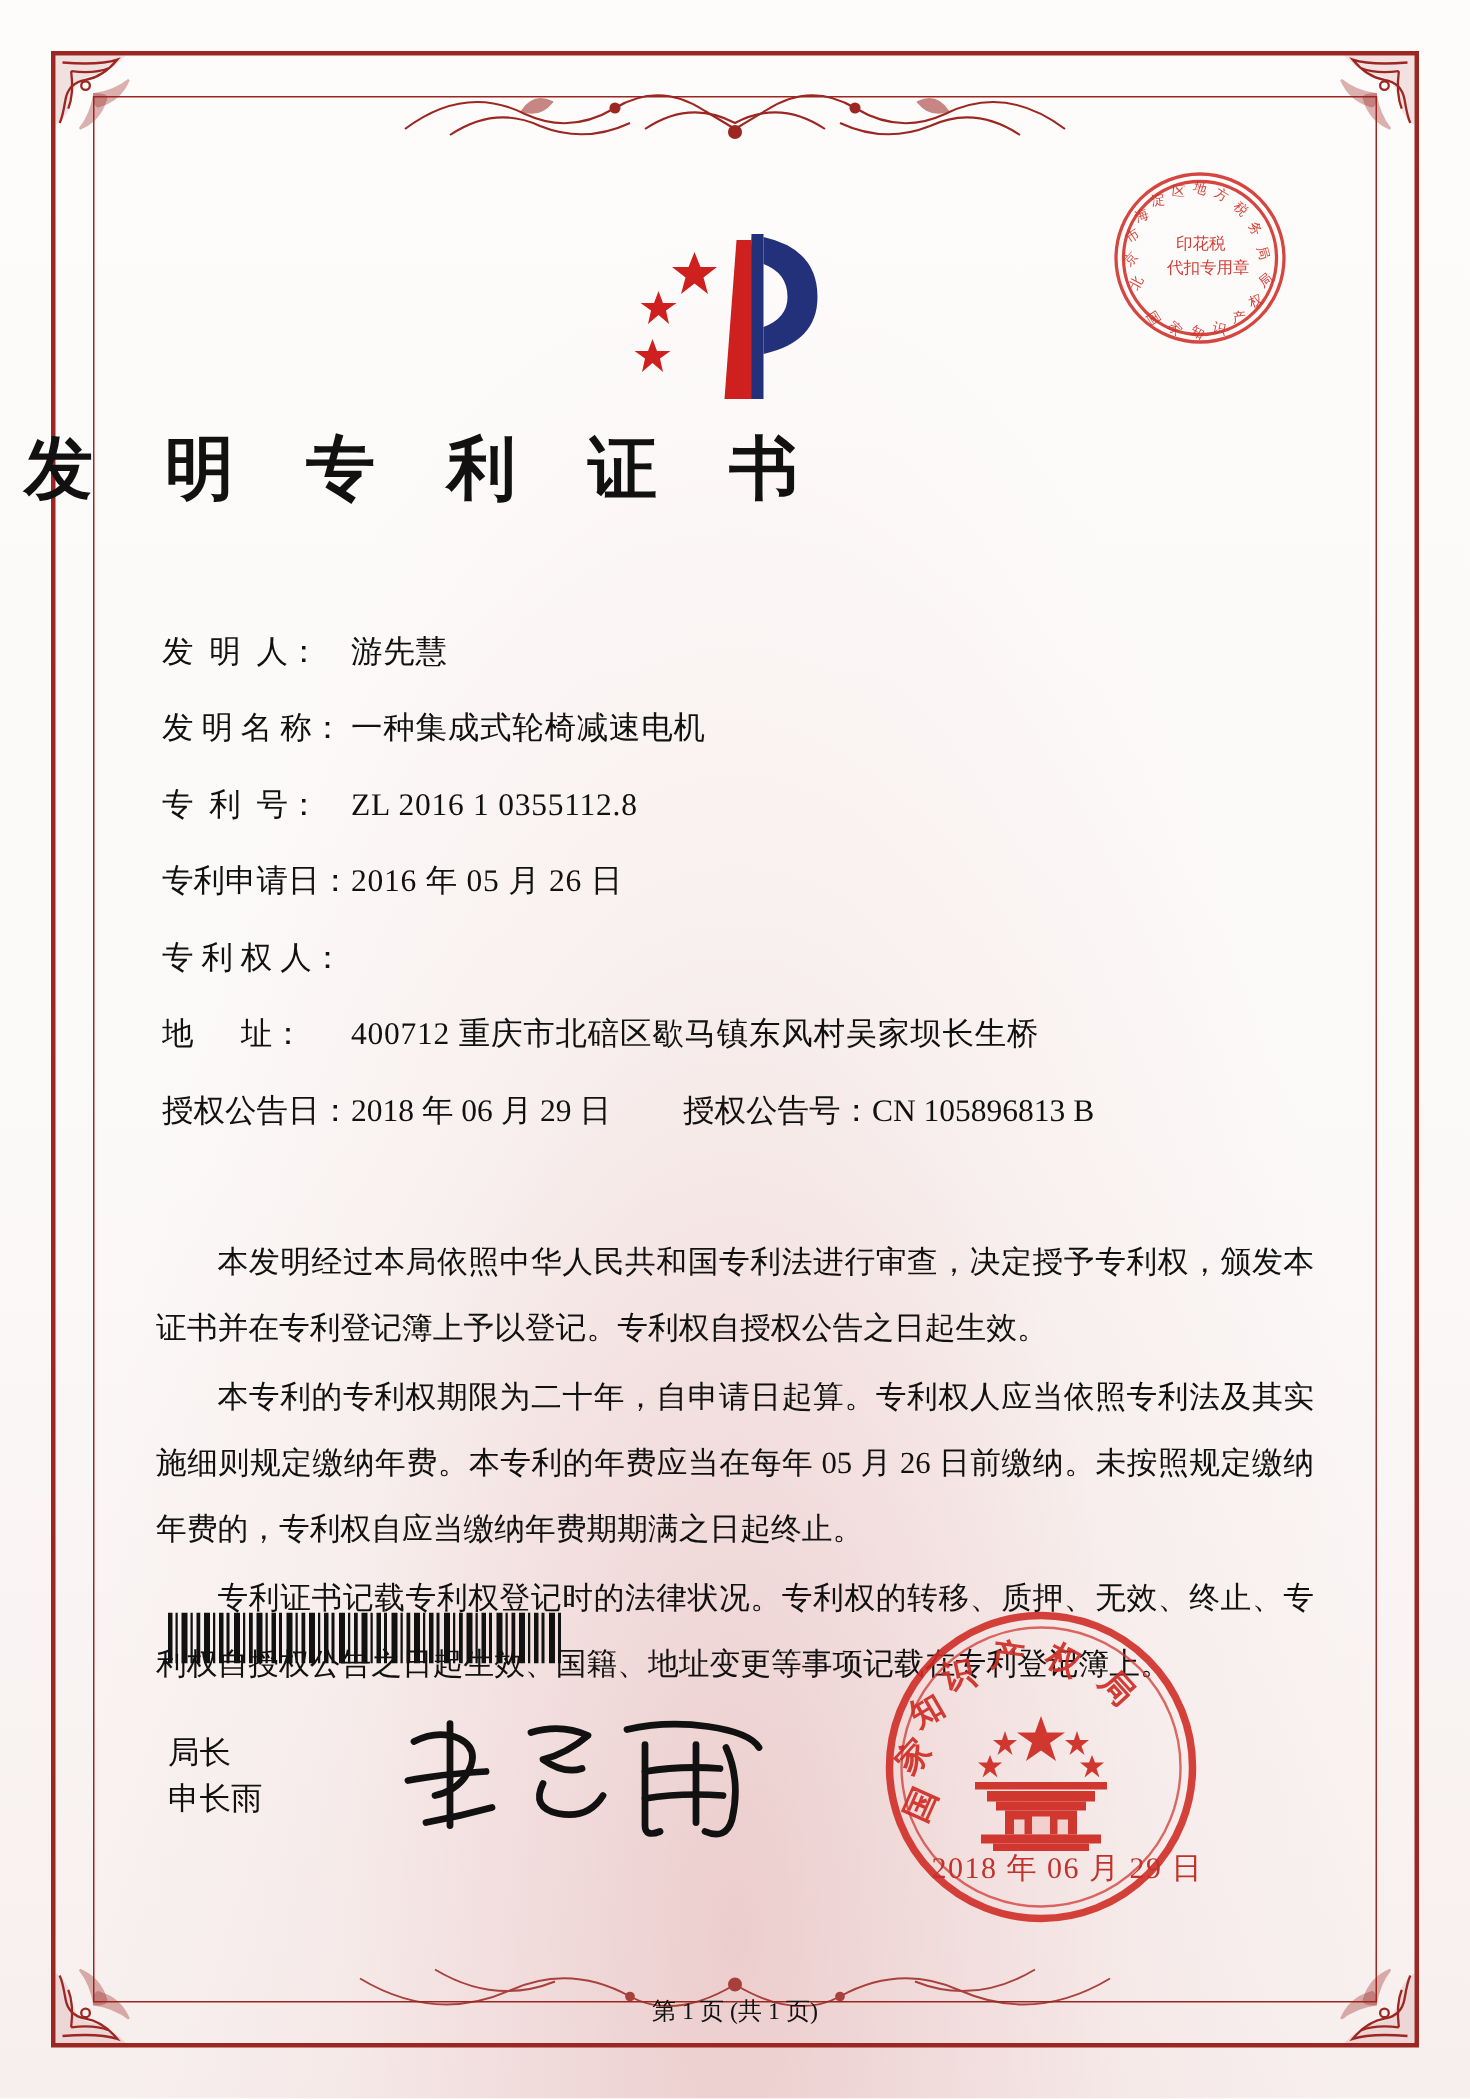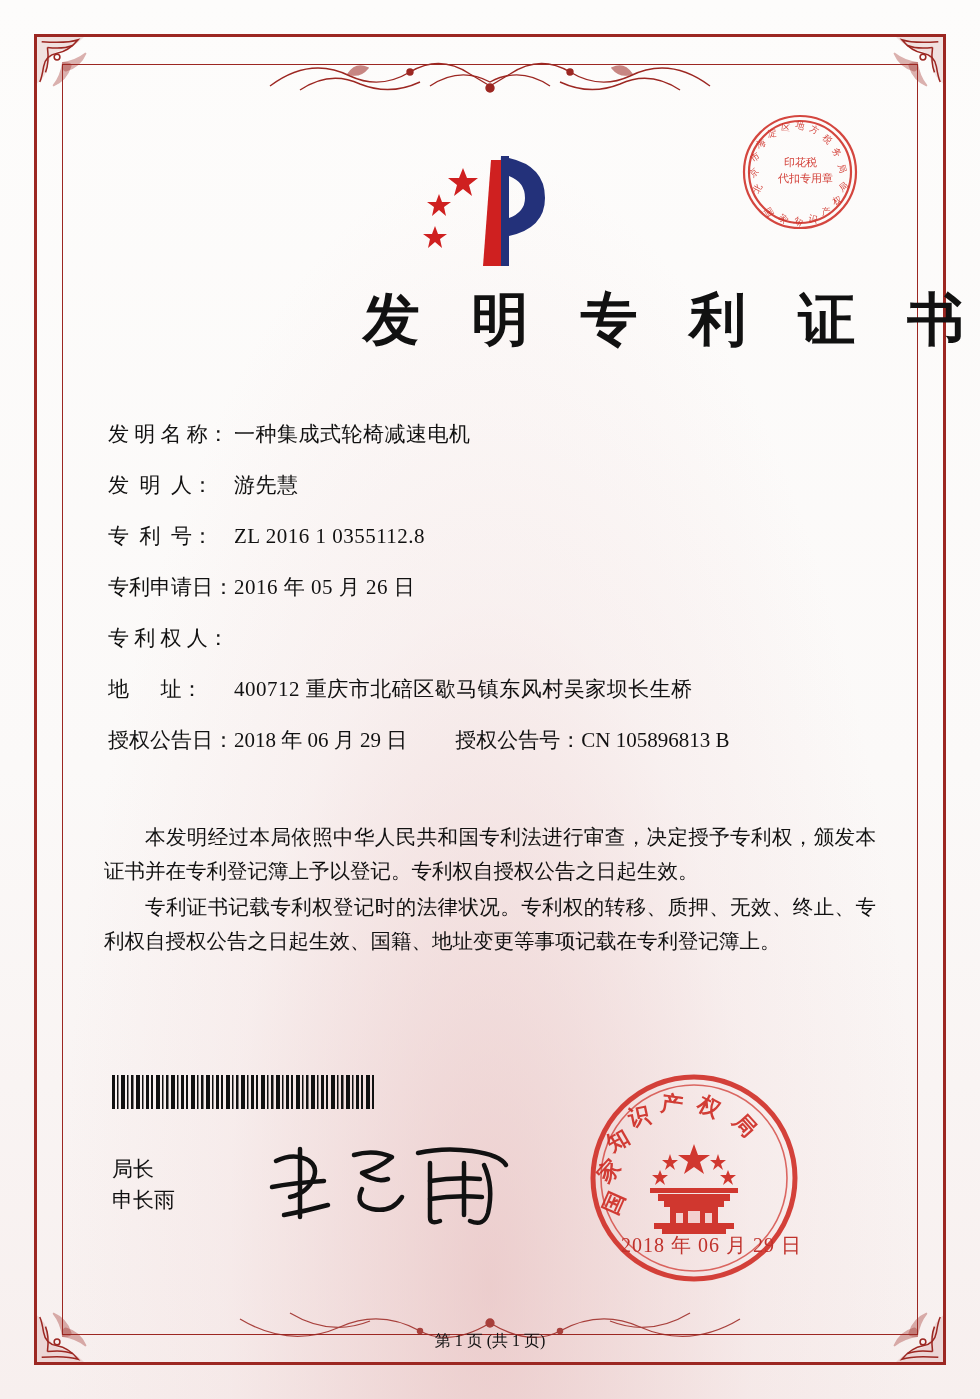--- a/index.html
+++ b/index.html
@@ -56,22 +56,22 @@
   }
   .logo svg{width:100%;height:100%;display:block;}
   .stamp-tax{
     position:absolute;right:118px;top:110px;
     width:124px;height:124px;
   }
   .stamp-tax svg{width:100%;height:100%;display:block;}
 
   .title{
     position:absolute;left:0;right:0;top:282px;
-    text-align:right;
-    font-size:57px;letter-spacing:16px;
+    text-align:left;
+    font-size:46px;letter-spacing:16px;
     font-weight:bold;color:#111;
     font-family:"DejaVu Serif", serif;
     text-indent:16px;
   }
 
   .fields{
     position:absolute;left:108px;top:420px;right:100px;
   }
   .field{
     display:flex;align-items:baseline;
@@ -83,21 +83,21 @@
     letter-spacing:0px;
     white-space:pre;
   }
   .field .val{flex:1;letter-spacing:.5px;}
   .field.row2{display:flex;}
   .field.row2 .lbl2{width:126px;flex:0 0 126px;margin-left:48px;white-space:pre;text-align:center;}
   .field.row2 .val2{flex:0 0 auto;}
 
   .body-text{
     position:absolute;left:104px;right:104px;top:820px;
-    font-size:20.5px;line-height:34px;color:#111;
+    font-size:20.5px;line-height:44px;color:#111;
     text-align:justify;
   }
   .body-text p{margin:0 0 2px 0;text-indent:2em;}
 
   .barcode{
     position:absolute;left:112px;top:1075px;
     width:265px;height:34px;
   }
   .barcode svg{width:100%;height:100%;display:block;}
 
@@ -251,26 +251,26 @@
         <text x="46" y="56">印花税</text>
         <text x="40" y="72">代扣专用章</text>
       </g>
     </svg>
   </div>
 
   <div class="title">发 明 专 利 证 书</div>
 
   <div class="fields">
     <div class="field">
+      <span class="lbl">发  明  人：</span>
+      <span class="val">游先慧</span>
+    </div>
+    <div class="field">
       <span class="lbl">发 明 名 称：</span>
       <span class="val">一种集成式轮椅减速电机</span>
-    </div>
-    <div class="field">
-      <span class="lbl">发  明  人：</span>
-      <span class="val">游先慧</span>
     </div>
     <div class="field">
       <span class="lbl">专  利  号：</span>
       <span class="val">ZL 2016 1 0355112.8</span>
     </div>
     <div class="field">
       <span class="lbl">专利申请日：</span>
       <span class="val">2016 年 05 月 26 日</span>
     </div>
     <div class="field">
@@ -283,20 +283,21 @@
     <div class="field row2">
       <span class="lbl">授权公告日：</span>
       <span class="val2">2018 年 06 月 29 日</span>
       <span class="lbl2">授权公告号：</span>
       <span class="val2">CN 105896813 B</span>
     </div>
   </div>
 
   <div class="body-text">
     <p>本发明经过本局依照中华人民共和国专利法进行审查，决定授予专利权，颁发本证书并在专利登记簿上予以登记。专利权自授权公告之日起生效。</p>
+    <p>本专利的专利权期限为二十年，自申请日起算。专利权人应当依照专利法及其实施细则规定缴纳年费。本专利的年费应当在每年 05 月 26 日前缴纳。未按照规定缴纳年费的，专利权自应当缴纳年费期期满之日起终止。</p>
     <p>专利证书记载专利权登记时的法律状况。专利权的转移、质押、无效、终止、专利权自授权公告之日起生效、国籍、地址变更等事项记载在专利登记簿上。</p>
   </div>
 
   <div class="barcode">
     <svg viewBox="0 0 265 34" preserveAspectRatio="none">
       <g fill="#111">
         <rect x="0" y="0" width="3" height="34"></rect>
           <rect x="5" y="0" width="1.5" height="34"></rect>
         <rect x="9" y="0" width="4" height="34"></rect>
           <rect x="15" y="0" width="1.5" height="34"></rect>

